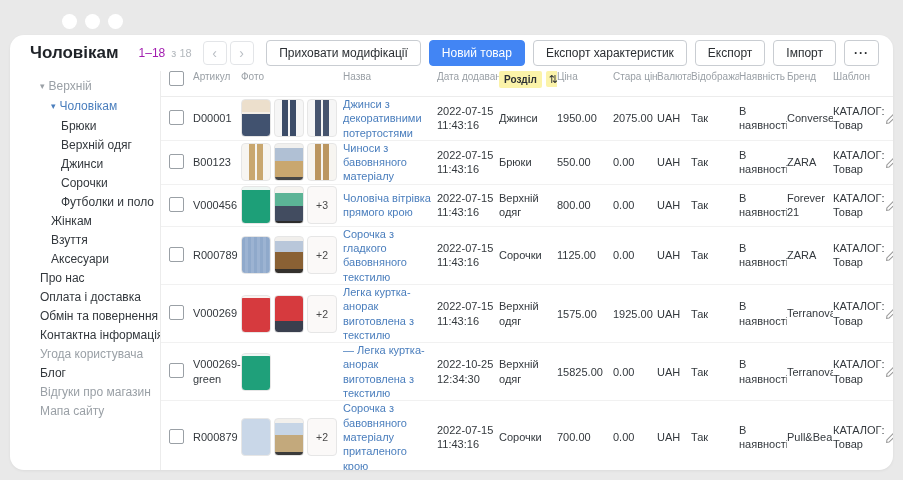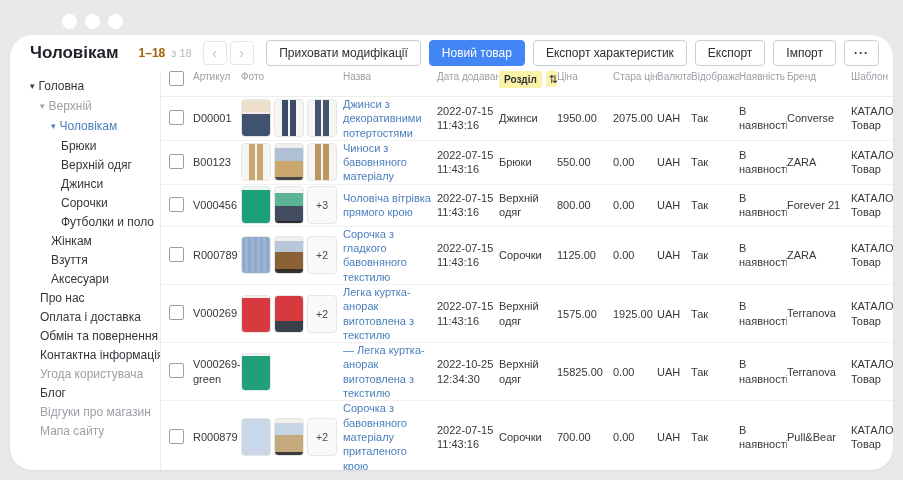--- a/index.html
+++ b/index.html
@@ -1,47 +1,47 @@
 <!DOCTYPE html>
 <html><head>
 <meta charset="utf-8">
 <style>
   html,body{margin:0;padding:0}
   body{width:903px;height:480px;background:#e9e9e9;font-family:"Liberation Sans",sans-serif;overflow:hidden;position:relative}
   
   .dots{position:absolute;top:14px;left:62px;display:flex;gap:8px}
   .dot{width:15px;height:15px;border-radius:50%;background:#fff}
   
-  .window{position:absolute;left:10px;top:35px;right:10px;bottom:10px;background:#fff;border-radius:22px;overflow:hidden;box-shadow:0 1px 3px rgba(0,0,0,.06)}
+  .window{position:absolute;left:10px;top:35px;right:10px;bottom:10px;background:#fff;border-radius:14px;overflow:hidden;box-shadow:0 1px 3px rgba(0,0,0,.06)}
   
   .hdr{display:flex;align-items:center;height:36px;padding:0 14px 0 12px}
   .title{font-size:17px;font-weight:bold;color:#1f2328;margin-left:8px}
   .pag{display:flex;align-items:center;margin-left:20px;gap:3px}
-  .pag-range{font-size:12px;font-weight:bold;color:#a16207}
+  .pag-range{font-size:12px;font-weight:normal;color:#a21caf}
   .pag-of{font-size:11px;color:#b3b8bd;margin-right:8px;margin-left:3px}
   .pag-btn{width:22px;height:22px;border:1px solid #e3e5e8;border-radius:4px;background:#fff;display:flex;align-items:center;justify-content:center;color:#b9bec4;font-size:14px;line-height:1;cursor:pointer}
   .toolbar{margin-left:auto;display:flex;gap:8px;align-items:center}
   .btn{height:26px;padding:0 12px;border:1px solid #c9cdd2;border-radius:4px;background:#fff;font-size:12px;color:#2b2f33;display:flex;align-items:center;white-space:nowrap;cursor:pointer}
   .btn.primary{background:#4285f4;border-color:#4285f4;color:#fff}
   .btn.more{padding:0 9px;font-weight:bold;letter-spacing:1px}
   
   .bodyrow{display:flex;height:calc(100% - 36px)}
   .sidebar{width:150px;flex-shrink:0;padding-top:6px;overflow:hidden}
   .item{font-size:12px;line-height:13px;padding:3px 4px 3px 0;white-space:nowrap;cursor:pointer}
   .lv0{padding-left:20px}.lv1{padding-left:30px}.lv2{padding-left:41px}.lv3{padding-left:51px}
   .dark{color:#33383d}.muted{color:#9aa0a6}.active{color:#4a7ebd}
   .chev{display:inline-block;font-size:9px;margin-right:4px;transform:translateY(-1px)}
   
   .main{flex:1;border-left:1px solid #ececec;overflow:hidden}
   .thead{display:flex;align-items:flex-start;height:25px;border-bottom:1px solid #ececec;font-size:10px;color:#9aa0a6;padding-left:8px;white-space:nowrap}
   .tr{display:flex;align-items:center;min-height:41px;border-bottom:1px solid #f1f1f1;padding-left:8px;font-size:11px;color:#33383d}
   .td{flex-shrink:0;box-sizing:border-box;padding-right:5px;overflow:hidden}
   .cw-check{width:24px}.cw-sku{width:48px}.cw-photo{width:102px;overflow:visible}.cw-name{width:94px}
   .cw-date{width:62px}.cw-sec{width:58px}.cw-price{width:56px}.cw-old{width:44px}.cw-curr{width:34px}
-  .cw-disp{width:48px}.cw-avail{width:48px}.cw-brand{width:64px}.cw-tpl{width:52px}.cw-act{width:36px}
+  .cw-disp{width:48px}.cw-avail{width:48px}.cw-brand{width:46px}.cw-tpl{width:52px}.cw-act{width:36px}
   .cb{width:13px;height:13px;border:1px solid #9aa0a6;border-radius:2px;display:inline-block;background:#fff;cursor:pointer}
   .pill{background:#fbf3a9;color:#2b2f33;font-weight:bold;padding:3px 5px;border-radius:2px;display:inline-block;cursor:pointer}
   .sortpill{background:#fbf3a9;color:#2b2f33;padding:2px 3px;border-radius:2px;margin-left:4px;font-size:11px;cursor:pointer}
   .plink{color:#4a7ebd;text-decoration:none;line-height:1.3;cursor:pointer;display:inline-block}
   .photos{display:flex;align-items:center}
   .thumb{width:30px;height:38px;border:1px solid #e6e6e6;border-radius:4px;background:#fafafa;margin-right:3px;flex-shrink:0;display:inline-flex;align-items:center;justify-content:center;box-sizing:border-box;cursor:pointer}
   .thumb.more-badge{background:#fbf9f8;font-size:10.5px;color:#4a4a4a}
   .acts{display:flex;gap:8px;align-items:center}
   .icon-btn{cursor:pointer;display:inline-flex}
   .wrap2{line-height:1.3}
@@ -70,21 +70,20 @@
       <button class="btn primary">Новий товар</button>
       <button class="btn">Експорт характеристик</button>
       <button class="btn">Експорт</button>
       <button class="btn">Імпорт</button>
       <button class="btn more">···</button>
     </span>
   </div>
 
   <div class="bodyrow">
     <div class="sidebar">
-      <div class="item lv0 dark"><span class="chev">▾</span><span>Головна</span></div>
       <div class="item lv1 muted"><span class="chev">▾</span><span>Верхній</span></div>
       <div class="item lv2 active"><span class="chev">▾</span><span>Чоловікам</span></div>
       <div class="item lv3 dark"><span>Брюки</span></div>
       <div class="item lv3 dark"><span>Верхній одяг</span></div>
       <div class="item lv3 dark"><span>Джинси</span></div>
       <div class="item lv3 dark"><span>Сорочки</span></div>
       <div class="item lv3 dark"><span>Футболки и поло</span></div>
       <div class="item lv2 dark"><span>Жінкам</span></div>
       <div class="item lv2 dark"><span>Взуття</span></div>
       <div class="item lv2 dark"><span>Аксесуари</span></div>

